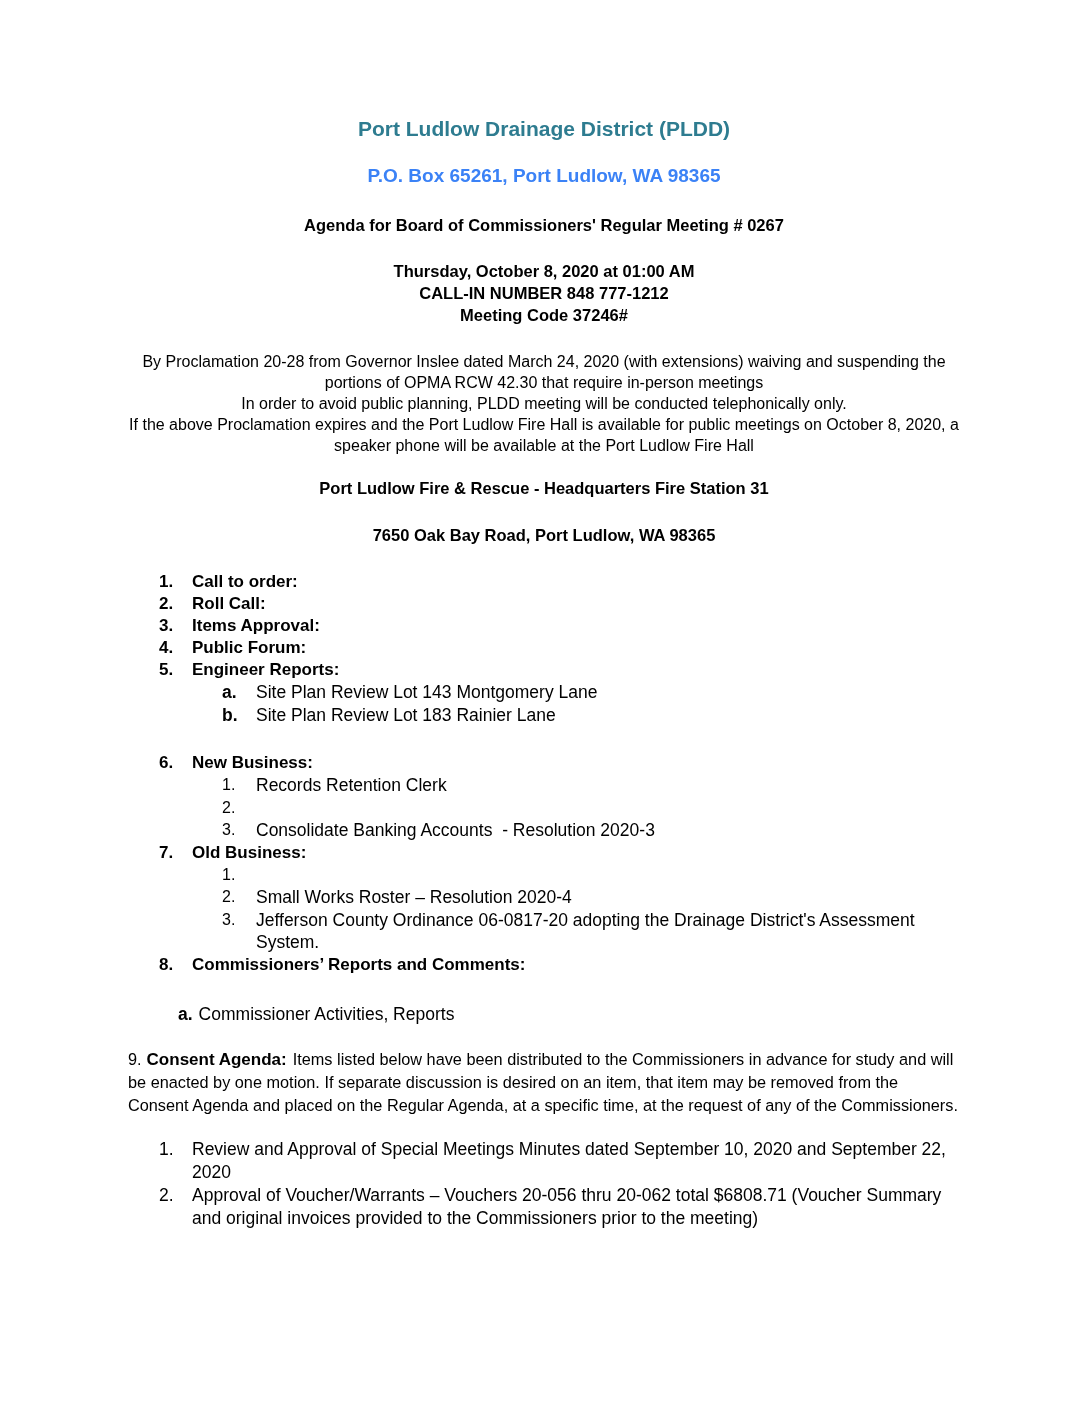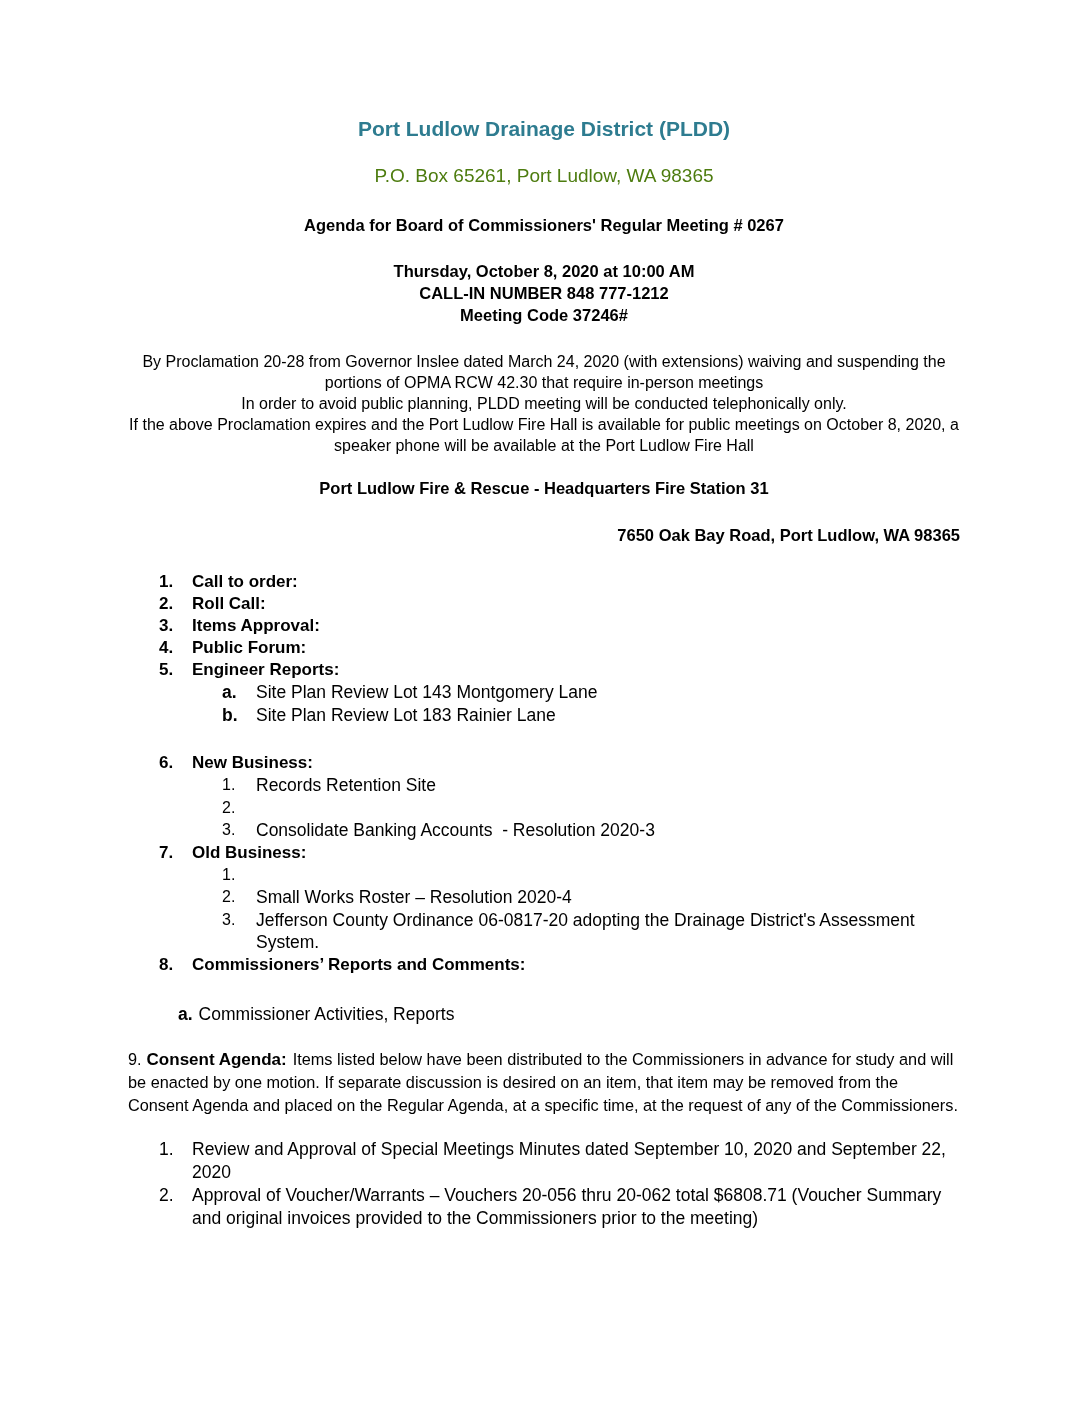--- a/index.html
+++ b/index.html
@@ -17,22 +17,22 @@
   }
   .center { text-align: center; }
 
   .org-title {
     color: #2E7C90;
     font-weight: bold;
     font-size: 21px;
     line-height: 26px;
   }
   .po-address {
-    color: #4d7c0f;
-    font-weight: normal;
+    color: #3b82f6;
+    font-weight: bold;
     font-size: 19px;
     margin-top: 22px;
     line-height: 24px;
   }
   .agenda-heading {
     font-weight: bold;
     font-size: 16.5px;
     margin-top: 27px;
     line-height: 21px;
   }
@@ -53,21 +53,20 @@
     font-weight: bold;
     font-size: 16.5px;
     margin-top: 22px;
     line-height: 21px;
   }
   .venue-address {
     font-weight: bold;
     font-size: 16.5px;
     margin-top: 26px;
     line-height: 21px;
-    text-align: right;
   }
 
   .list-main { margin-top: 25px; margin-left: 31px; }
   .li { display: flex; line-height: 22px; font-size: 17px; }
   .li .num { width: 33px; flex: none; font-weight: bold; }
   .li .label { font-weight: bold; white-space: pre-wrap; }
   .sub-li { display: flex; margin-left: 63px; line-height: 22.5px; font-size: 17.5px; }
   .sub-li .sub-marker { width: 34px; flex: none; font-weight: bold; }
   .sub-li .sub-marker.plain { font-weight: normal; font-size: 16px; }
   .sub-li .sub-text { white-space: pre-wrap; }
@@ -99,21 +98,21 @@
 
 <div class="page">
 
   <div class="org-title center">Port Ludlow Drainage District (PLDD)</div>
 
   <div class="po-address center">P.O. Box 65261, Port Ludlow, WA 98365</div>
 
   <div class="agenda-heading center">Agenda for Board of Commissioners' Regular Meeting # 0267</div>
 
   <div class="date-block center">
-    <div>Thursday, October 8, 2020 at 10:00 AM</div>
+    <div>Thursday, October 8, 2020 at 01:00 AM</div>
     <div>CALL-IN NUMBER 848 777-1212</div>
     <div>Meeting Code 37246#</div>
   </div>
 
   <div class="proclamation">
     <div>By Proclamation 20-28 from Governor Inslee dated March 24, 2020 (with extensions) waiving and suspending the portions of OPMA RCW 42.30 that require in-person meetings</div>
     <div>In order to avoid public planning, PLDD meeting will be conducted telephonically only.</div>
     <div>If the above Proclamation expires and the Port Ludlow Fire Hall is available for public meetings on October 8, 2020, a speaker phone will be available at the Port Ludlow Fire Hall</div>
   </div>
 
@@ -155,21 +154,21 @@
       <span class="sub-marker">b.</span>
       <span class="sub-text">Site Plan Review Lot 183 Rainier Lane</span>
     </div>
 
     <div class="li gap-before">
       <span class="num">6.</span>
       <span class="label">New Business:</span>
     </div>
     <div class="sub-li">
       <span class="sub-marker plain">1.</span>
-      <span class="sub-text">Records Retention Site</span>
+      <span class="sub-text">Records Retention Clerk</span>
     </div>
     <div class="sub-li">
       <span class="sub-marker plain">2.</span>
     </div>
     <div class="sub-li">
       <span class="sub-marker plain">3.</span>
       <span class="sub-text">Consolidate Banking Accounts  - Resolution 2020-3</span>
     </div>
 
     <div class="li">

